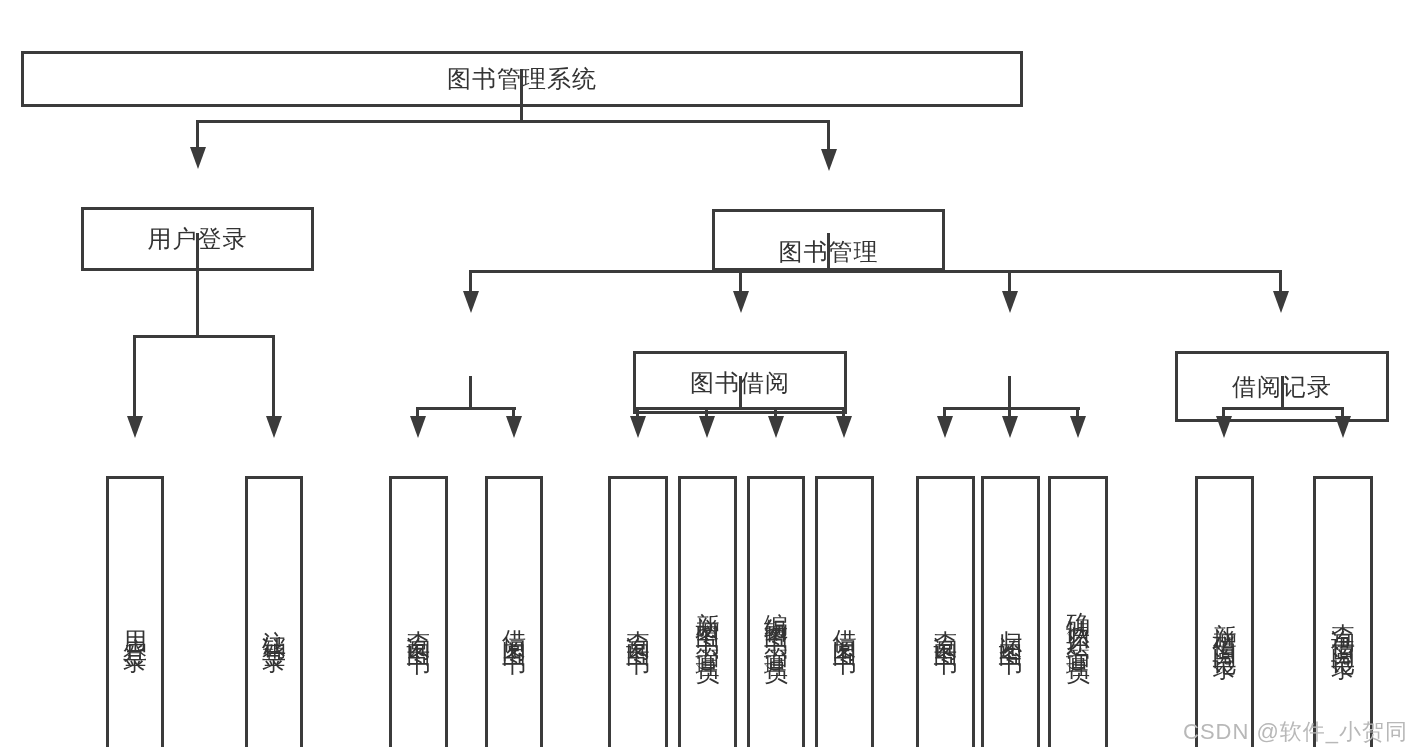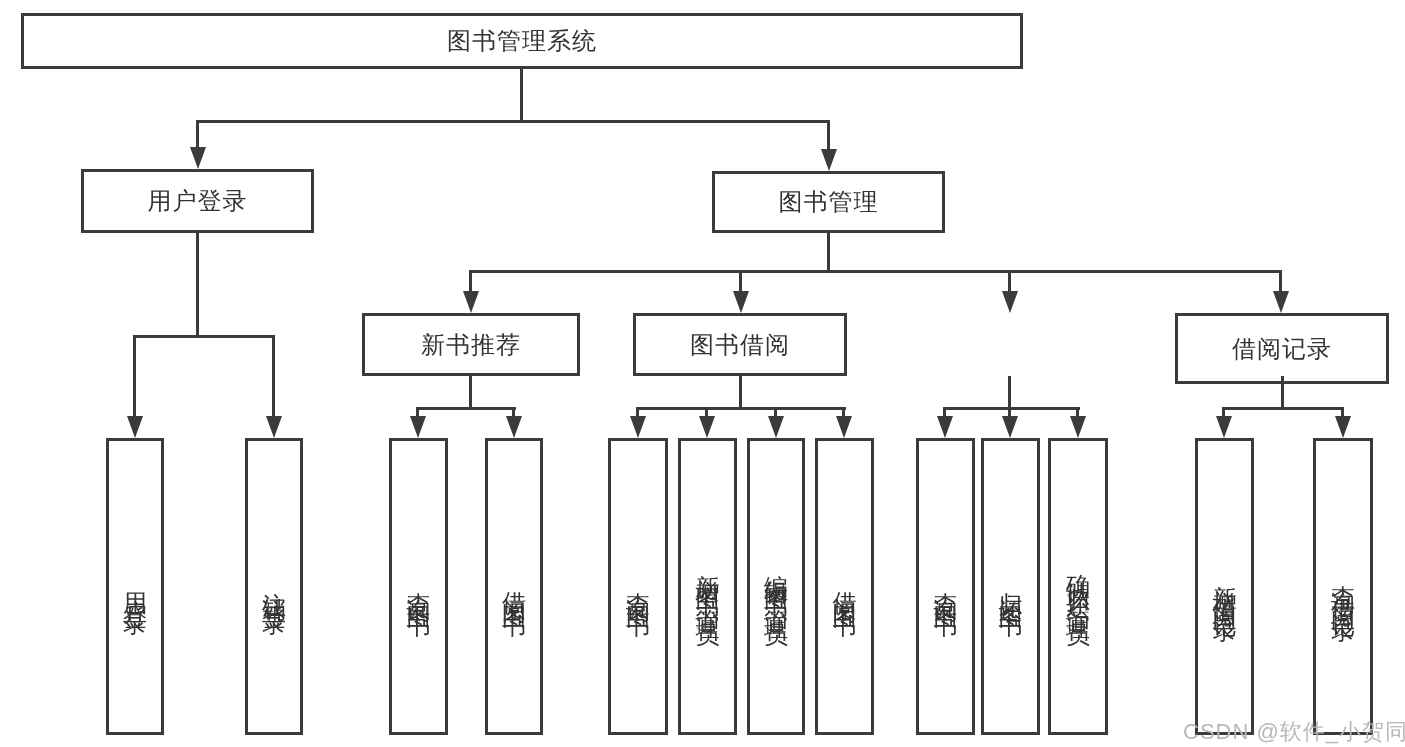--- a/index.html
+++ b/index.html
@@ -13,20 +13,21 @@
   }
   .node {
     position: absolute;
     box-sizing: border-box;
     border: 3px solid var(--line, #3b3b3b);
     background: var(--node-background, #ffffff);
     display: flex;
     align-items: center;
     justify-content: center;
     color: var(--text, #333333);
+    margin-top: 38px;
   }
   .hbox .label {
     font-size: 24px;
     letter-spacing: 1px;
     white-space: nowrap;
   }
   .vbox .label {
     writing-mode: vertical-rl;
     text-orientation: upright;
     font-size: 24px;
@@ -61,27 +62,24 @@
 
 <div id="canvas">
 
   <div class="node hbox" style="left:21px; top:13px; width:1002px; height:56px;">
     <span class="label">图书管理系统</span>
   </div>
 
   <div class="node hbox" style="left:81px; top:169px; width:233px; height:64px;">
     <span class="label">用户登录</span>
   </div>
-  <div class="node hbox" style="left:712px; top:171px; width:233px; height:62px;">
+  <div class="node hbox" style="left:712px; top:171px; width:233px; height:62px;align-items:flex-end;">
     <span class="label">图书管理</span>
   </div>
 
-  <div class="node hbox" style="left:362px; top:313px; width:218px; height:63px;">
-    <span class="label">新书推荐</span>
-  </div>
   <div class="node hbox" style="left:633px; top:313px; width:214px; height:63px;">
     <span class="label">图书借阅</span>
   </div>
   <div class="node hbox" style="left:1175px; top:313px; width:214px; height:71px;">
     <span class="label">借阅记录</span>
   </div>
 
   <div class="node vbox" style="left:106px; top:438px; width:58px; height:297px;">
     <span class="label">用户登录</span>
   </div>

